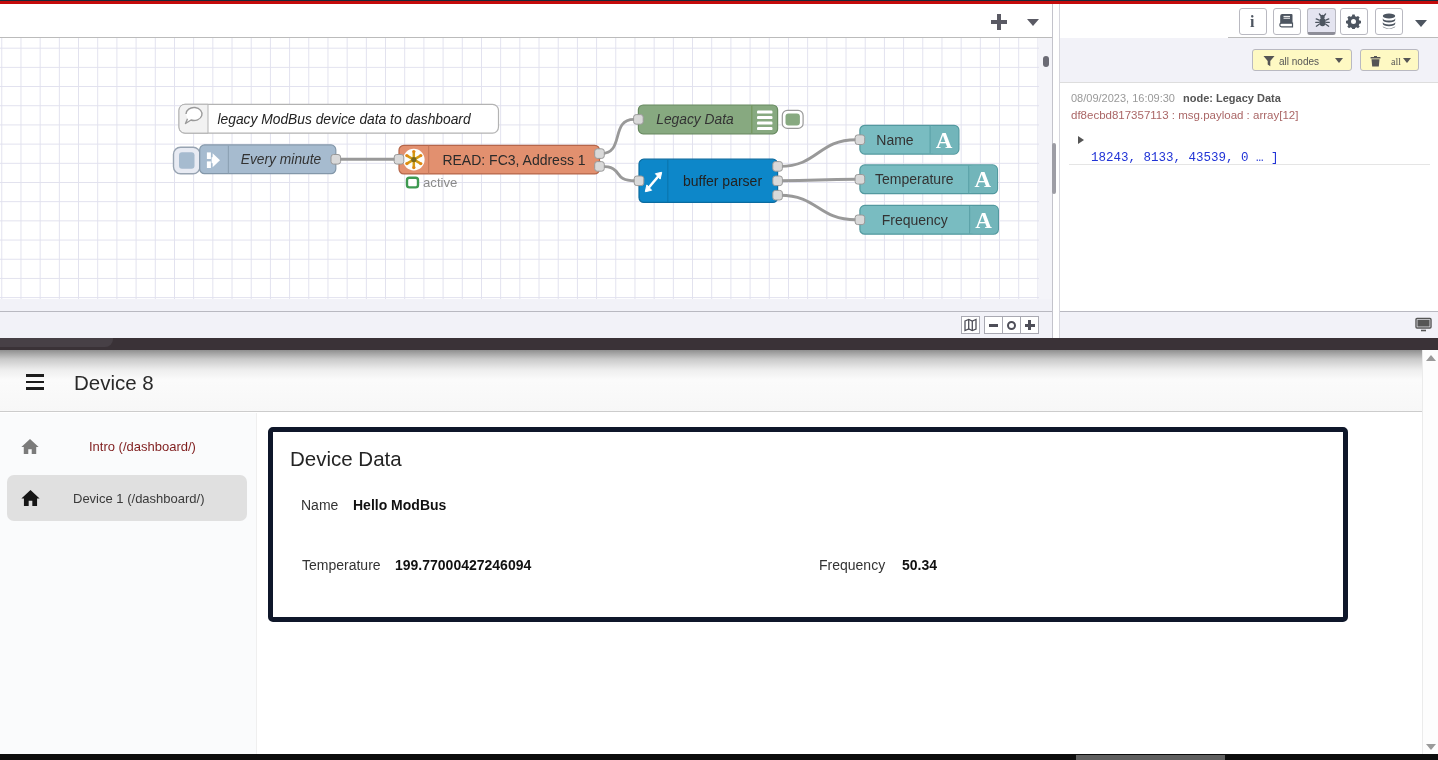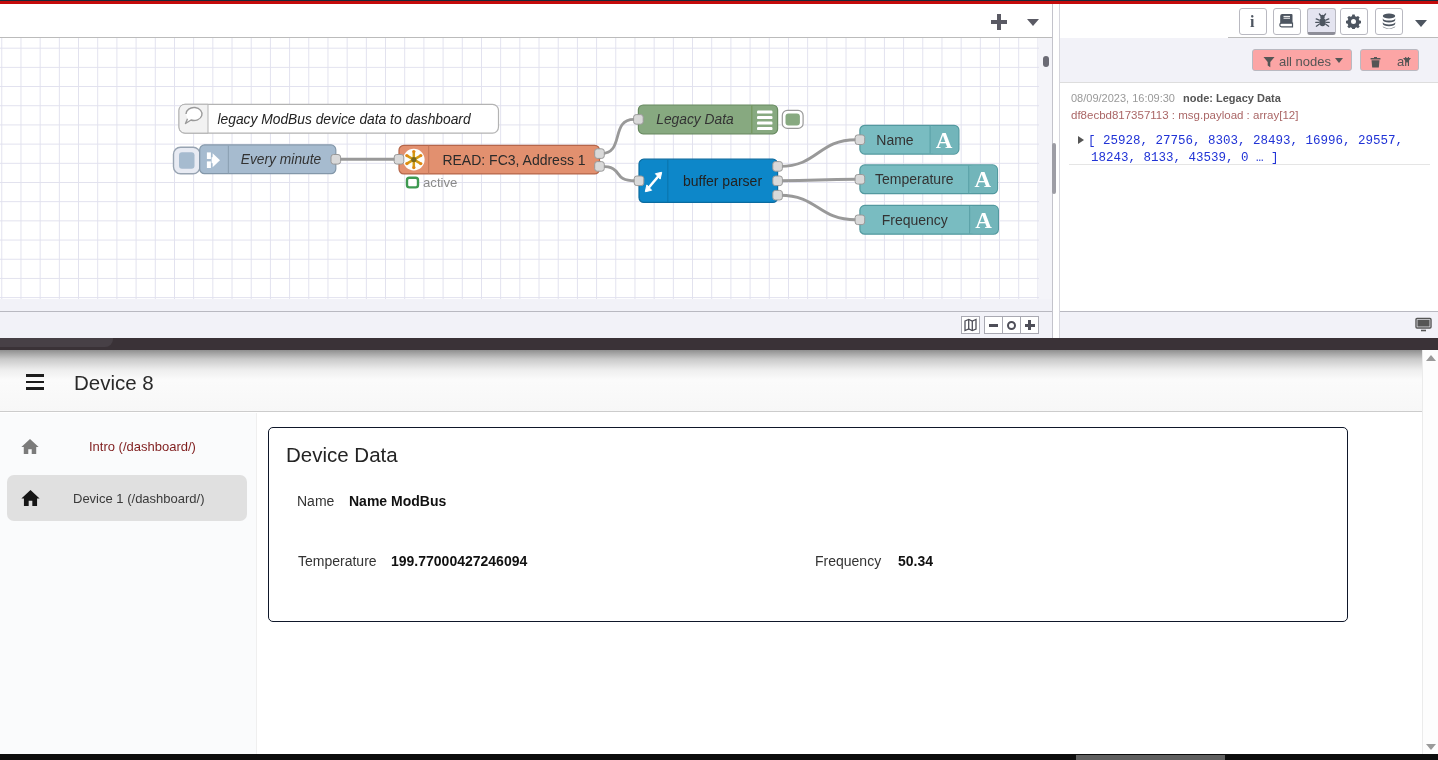--- a/index.html
+++ b/index.html
@@ -28,42 +28,42 @@
   
   #sep{left:1052px;top:4px;width:8px;height:334px;background:#fff;border-left:1px solid #c3c3cb;border-right:1px solid #d6d6dd;box-sizing:border-box;}
   #sepbar{left:1052px;top:143px;width:4px;height:51px;background:#9d9da5;border-radius:2px;}
   
   #sidebar{left:1060px;top:4px;width:378px;height:334px;background:#fff;}
   #sbtabline{left:1228px;top:37px;width:210px;height:1px;background:#bbb;}
   #debugtab{left:1062px;top:4px;width:166px;height:34px;background:#fff;border:1px solid #bbb;border-bottom:none;border-radius:3px 3px 0 0;box-sizing:border-box;}
   .sbbtn{position:absolute;top:8px;width:28px;height:27px;background:#fff;border:1px solid #b9b9c1;border-radius:3px;box-sizing:border-box;}
   .sbbtn.active{background:#e4e4f0;border-bottom:3px solid #8e8e98;}
   #sbtoolbar{left:1060px;top:38px;width:378px;height:45px;background:#f2f2f8;border-bottom:1px solid #ddd;box-sizing:border-box;}
-  .fbtn{position:absolute;top:49px;height:22px;background:#fca5a5;border:1px solid #b9b9c1;border-radius:3px;box-sizing:border-box;
-    font-size:13px;color:#555;line-height:20px;}
+  .fbtn{position:absolute;top:49px;height:22px;background:#fef9c3;border:1px solid #b9b9c1;border-radius:3px;box-sizing:border-box;
+    font-size:10px;color:#555;line-height:20px;}
   #sbcontent{left:1060px;top:83px;width:378px;height:228px;background:#fff;}
   #sbfootline{left:1060px;top:311px;width:378px;height:1px;background:#b9b9c1;}
   #sbfooter{left:1060px;top:312px;width:378px;height:26px;background:#f2f2f8;}
   
   #dmsg{left:1069px;top:84px;width:361px;height:81px;border-bottom:1px solid #e5e5e5;box-sizing:border-box;}
   .dmeta{font-size:11px;color:#999;}
   .dnode{font-size:11px;color:#555;font-weight:bold;}
   .dpath{font-size:11.5px;color:#a66;}
   .dval{font-family:"Liberation Mono",monospace;font-size:12.5px;color:#2033d6;letter-spacing:0px;}
   
   #darkband{left:0;top:338px;width:1438px;height:12px;background:#3a3237;}
   #darktab{left:0;top:338px;width:113px;height:9px;background:#474046;border-bottom-right-radius:8px;}
   
   #dhead{left:0;top:350px;width:1438px;height:62px;background:linear-gradient(180deg,#8f8f8f 0px,#c9c9c9 9px,#eeeeee 20px,#fbfbfb 30px,#f7f7f7 62px);border-bottom:1px solid #ccc;box-sizing:border-box;}
   #dtitle{left:74px;top:371px;font-size:20.5px;color:#2a2a2a;}
   #dside{left:0;top:413px;width:257px;height:341px;background:#fafbfc;border-right:1px solid #efefef;box-sizing:border-box;}
   #dmain{left:257px;top:413px;width:1165px;height:341px;background:#fff;}
   #dnavsel{left:7px;top:62px;width:240px;height:46px;background:#e0e0e0;border-radius:7px;}
   .navtxt{font-size:13px;}
-  #dcard{left:268px;top:427px;width:1080px;height:195px;border:1px solid #0f172a;border-radius:5px;box-sizing:border-box;background:#fff;}
+  #dcard{left:268px;top:427px;width:1080px;height:195px;border:5px solid #0f172a;border-radius:5px;box-sizing:border-box;background:#fff;}
   #dscroll{left:1422px;top:350px;width:16px;height:404px;background:#fdfdfd;border-left:1px solid #ebebeb;box-sizing:border-box;}
   
   #botstrip{left:0;top:754px;width:1438px;height:6px;background:#0d0d0d;}
   #botgrey{left:1076px;top:755px;width:149px;height:5px;background:#5f5f5f;}
   .tri-up{width:0;height:0;border-left:5px solid transparent;border-right:5px solid transparent;border-bottom:6px solid #9a9a9a;}
   .tri-dn{width:0;height:0;border-left:5px solid transparent;border-right:5px solid transparent;border-top:6px solid #9a9a9a;}
 </style>
 </head>
 <body>
 <div id="stage">
@@ -263,29 +263,28 @@
     <span class="caret" style="position:absolute;right:8px;top:8px;border-left-width:4.5px;border-right-width:4.5px;border-top-width:5.5px;border-top-color:#555;"></span>
   </div>
   <div class="fbtn" style="left:1360px;width:59px;">
     <span style="position:absolute;left:9px;top:4px;"><svg width="11" height="12" viewBox="0 0 11 12">
           <g fill="#555">
             <rect x="0.5" y="2" width="10" height="1.6" rx="0.5"></rect>
             <path d="M4,1 h3 v1 h-3 z"></path>
             <path d="M1.5,4.2 h8 l-0.7,7.3 h-6.6 z"></path>
           </g>
         </svg></span>
-    <span style="position:absolute;left:36px;top:2px;">all</span>
+    <span style="position:absolute;left:30px;top:2px;font-family:Liberation Serif, serif;">all</span>
     <span class="caret" style="position:absolute;right:7px;top:8px;border-left-width:4.5px;border-right-width:4.5px;border-top-width:5.5px;border-top-color:#555;"></span>
   </div>
   <div class="abs" id="sbcontent">
     <div id="dmsg" style="position:absolute;left:9px;top:1px;">
       <div style="position:absolute;left:2px;top:4px;"><span class="dmeta">08/09/2023, 16:09:30</span><span class="dnode" style="margin-left:8px;">node: Legacy Data</span></div>
       <div class="dpath" style="position:absolute;left:2px;top:25px;">df8ecbd817357113 : msg.payload : array[12]</div>
       <div style="position:absolute;left:9px;top:51.5px;width:0;height:0;border-top:4.5px solid transparent;border-bottom:4.5px solid transparent;border-left:6px solid #555;"></div>
-      <div class="dval" style="position:absolute;left:19px;top:49.5px;">[ 25928, 27756, 8303, 28493, 16996, 29557,</div>
       <div class="dval" style="position:absolute;left:2px;top:66.5px;margin-left:20px;">18243, 8133, 43539, 0 … ]</div>
     </div>
   </div>
   <div class="abs" id="sbfootline"></div>
   <div class="abs" id="sbfooter">
       <div style="position:absolute;left:355px;top:5px;"><svg width="17" height="15" viewBox="0 0 17 15">
           <g fill="none" stroke="#555" stroke-width="1.4">
             <rect x="1" y="1.5" width="15" height="9.5" rx="1"></rect>
             <path d="M6,13.5 h5" stroke-width="1.6"></path>
           </g>
@@ -309,21 +308,21 @@
     <div class="abs navtxt" style="left:89px;top:26px;color:#7f1d1d;">Intro (/dashboard/)</div>
     <div class="abs" style="left:21px;top:75px;"><svg width="19" height="20" viewBox="0 0 24 22">
           <path fill="#161616" d="M12,1 L0.5,11.5 h3.2 v9.5 h6 v-6.5 h4.6 v6.5 h6 v-9.5 h3.2 z"></path>
         </svg></div>
     <div class="abs navtxt" style="left:73px;top:78px;color:#3a3a3a;text-align:right;">Device 1 (/dashboard/)</div>
   </div>
   <div class="abs" id="dmain"></div>
   <div class="abs" id="dcard">
     <div style="position:absolute;left:17px;top:15px;font-size:20.5px;color:#242424;">Device Data</div>
     <div style="position:absolute;left:28px;top:65px;font-size:14px;color:#333;">Name</div>
-    <div style="position:absolute;left:80px;top:65px;font-size:14px;font-weight:bold;color:#111;">Name ModBus</div>
+    <div style="position:absolute;left:80px;top:65px;font-size:14px;font-weight:bold;color:#111;">Hello ModBus</div>
     <div style="position:absolute;left:29px;top:125px;font-size:14px;color:#333;">Temperature</div>
     <div style="position:absolute;left:122px;top:125px;font-size:14px;font-weight:bold;color:#111;">199.77000427246094</div>
     <div style="position:absolute;left:546px;top:125px;font-size:14px;color:#333;">Frequency</div>
     <div style="position:absolute;left:629px;top:125px;font-size:14px;font-weight:bold;color:#111;">50.34</div>
   </div>
   <div class="abs" id="dscroll">
     <div class="tri-up" style="position:absolute;left:3px;top:5px;"></div>
     <div class="tri-dn" style="position:absolute;left:3px;top:394px;"></div>
   </div>
 

